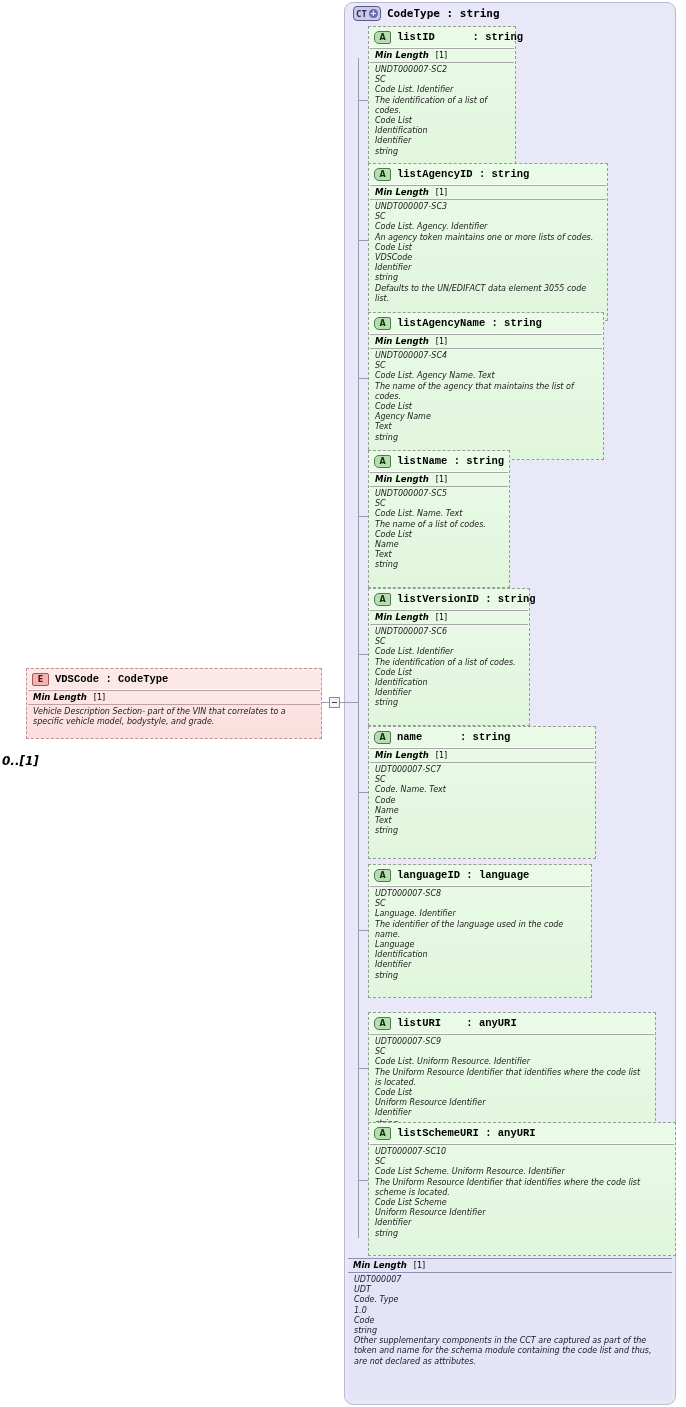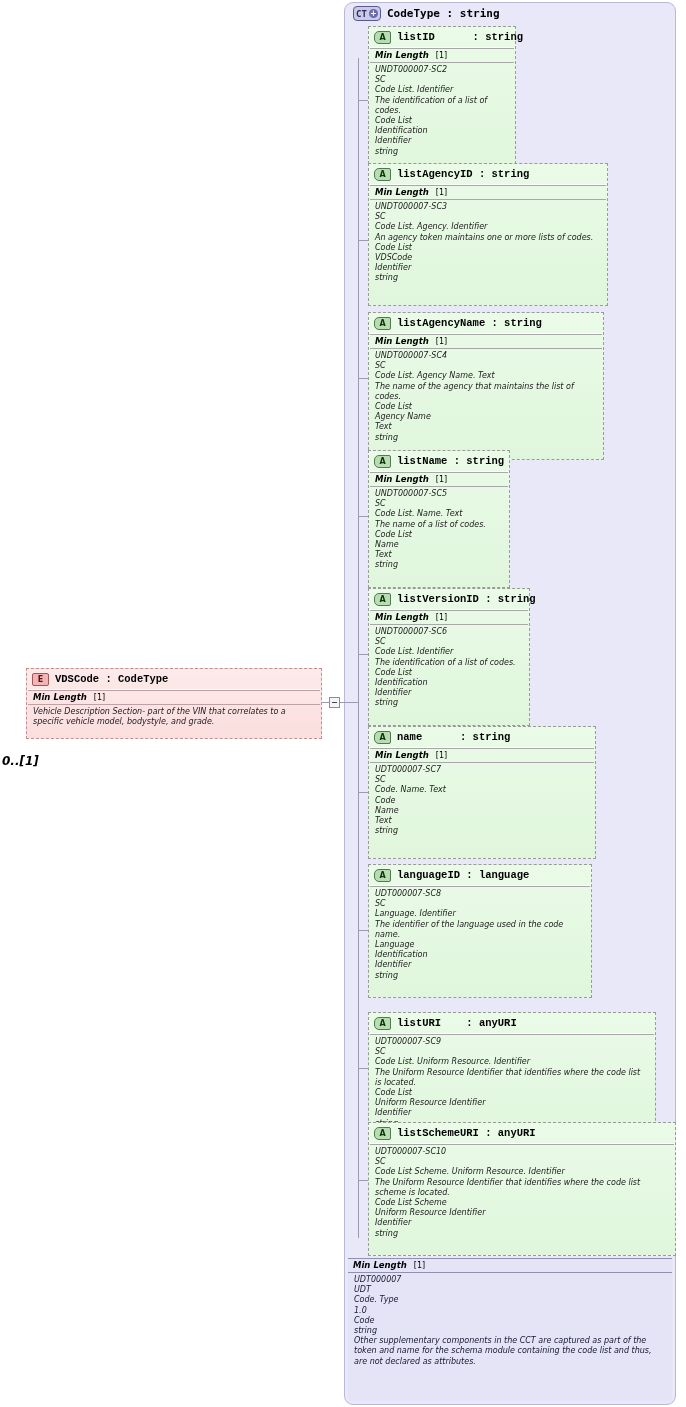--- a/index.html
+++ b/index.html
@@ -208,20 +208,21 @@
       </div>
       <div class="desc">
         <div>UNDT000007-SC3</div>
         <div>SC</div>
         <div>Code List. Agency. Identifier</div>
         <div>An agency token maintains one or more lists of codes.</div>
         <div>Code List</div>
         <div>VDSCode</div>
         <div>Identifier</div>
         <div>string</div>
+        <div>Defaults to the UN/EDIFACT data element 3055 code list.</div>
       </div>
     </div>
     <div class="attr-box" style="left: 368px; top: 312px; width: 236px; min-height: 133px;">
       <div class="attr-head">
         <span class="a-badge">A</span>
         <span class="attr-name">listAgencyName : string</span>
       </div>
       <div class="minlen-row">
         <span class="minlen-label">Min Length</span>
         <span class="minlen-card">[1]</span>

